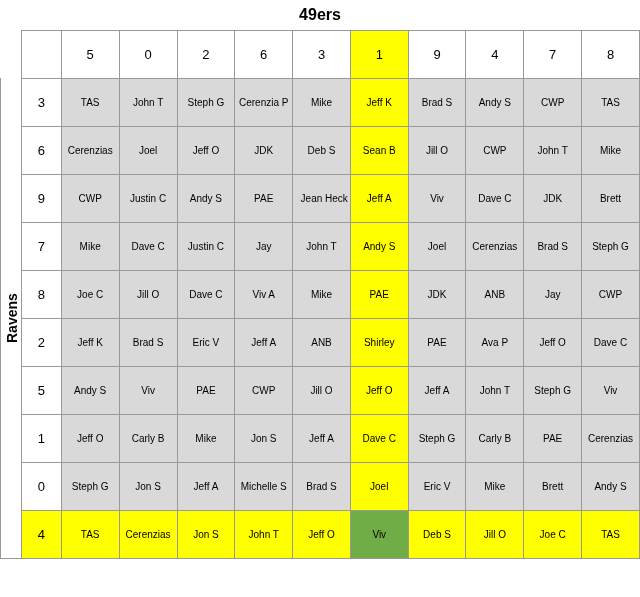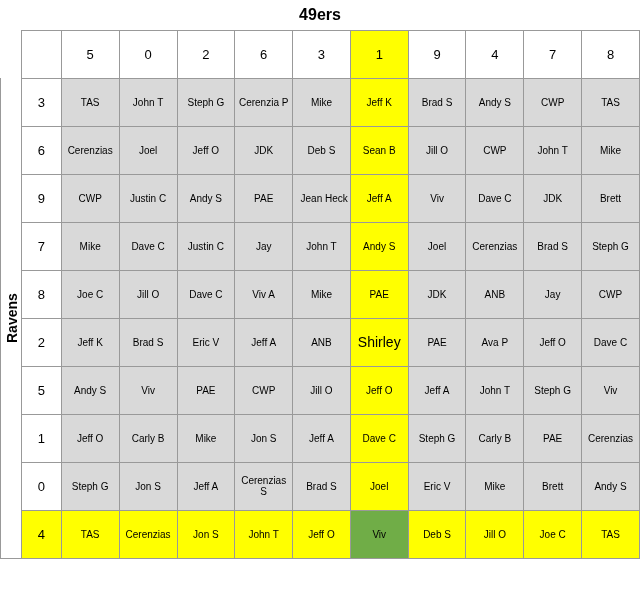--- a/index.html
+++ b/index.html
@@ -95,21 +95,21 @@
         <td style="background: rgb(217, 217, 217); font-size: 10px; height: 48px; width: 58px;">Jay</td>
         <td style="background: rgb(217, 217, 217); font-size: 10px; height: 48px; width: 58px;">CWP</td>
       </tr>
       <tr>
         <td style="background: rgb(255, 255, 255); font-weight: normal; font-size: 13px; width: 40px;">2</td>
         <td style="background: rgb(217, 217, 217); font-size: 10px; height: 48px; width: 58px;">Jeff K</td>
         <td style="background: rgb(217, 217, 217); font-size: 10px; height: 48px; width: 58px;">Brad S</td>
         <td style="background: rgb(217, 217, 217); font-size: 10px; height: 48px; width: 58px;">Eric V</td>
         <td style="background: rgb(217, 217, 217); font-size: 10px; height: 48px; width: 58px;">Jeff A</td>
         <td style="background: rgb(217, 217, 217); font-size: 10px; height: 48px; width: 58px;">ANB</td>
-        <td style="background: rgb(255, 255, 0); font-size: 14px; height: 48px; width: 58px; margin-top: 48px;">Shirley</td>
+        <td style="background: rgb(255, 255, 0); font-size: 10px; height: 48px; width: 58px; margin-top: 48px;">Shirley</td>
         <td style="background: rgb(217, 217, 217); font-size: 10px; height: 48px; width: 58px;">PAE</td>
         <td style="background: rgb(217, 217, 217); font-size: 10px; height: 48px; width: 58px;">Ava P</td>
         <td style="background: rgb(217, 217, 217); font-size: 10px; height: 48px; width: 58px;">Jeff O</td>
         <td style="background: rgb(217, 217, 217); font-size: 10px; height: 48px; width: 58px;">Dave C</td>
       </tr>
       <tr>
         <td style="background: rgb(255, 255, 255); font-weight: normal; font-size: 13px; width: 40px;">5</td>
         <td style="background: rgb(217, 217, 217); font-size: 10px; height: 48px; width: 58px;">Andy S</td>
         <td style="background: rgb(217, 217, 217); font-size: 10px; height: 48px; width: 58px;">Viv</td>
         <td style="background: rgb(217, 217, 217); font-size: 10px; height: 48px; width: 58px;">PAE</td>
@@ -132,21 +132,21 @@
         <td style="background: rgb(217, 217, 217); font-size: 10px; height: 48px; width: 58px;">Steph G</td>
         <td style="background: rgb(217, 217, 217); font-size: 10px; height: 48px; width: 58px;">Carly B</td>
         <td style="background: rgb(217, 217, 217); font-size: 10px; height: 48px; width: 58px;">PAE</td>
         <td style="background: rgb(217, 217, 217); font-size: 10px; height: 48px; width: 58px;">Cerenzias</td>
       </tr>
       <tr>
         <td style="background: rgb(255, 255, 255); font-weight: normal; font-size: 13px; width: 40px;">0</td>
         <td style="background: rgb(217, 217, 217); font-size: 10px; height: 48px; width: 58px;">Steph G</td>
         <td style="background: rgb(217, 217, 217); font-size: 10px; height: 48px; width: 58px;">Jon S</td>
         <td style="background: rgb(217, 217, 217); font-size: 10px; height: 48px; width: 58px;">Jeff A</td>
-        <td style="background: rgb(217, 217, 217); font-size: 10px; height: 48px; width: 58px;">Cerenzias S</td>
+        <td style="background: rgb(217, 217, 217); font-size: 10px; height: 48px; width: 58px;">Michelle S</td>
         <td style="background: rgb(217, 217, 217); font-size: 10px; height: 48px; width: 58px;">Brad S</td>
         <td style="background: rgb(255, 255, 0); font-size: 10px; height: 48px; width: 58px;">Joel</td>
         <td style="background: rgb(217, 217, 217); font-size: 10px; height: 48px; width: 58px;">Eric V</td>
         <td style="background: rgb(217, 217, 217); font-size: 10px; height: 48px; width: 58px;">Mike</td>
         <td style="background: rgb(217, 217, 217); font-size: 10px; height: 48px; width: 58px;">Brett</td>
         <td style="background: rgb(217, 217, 217); font-size: 10px; height: 48px; width: 58px;">Andy S</td>
       </tr>
       <tr>
         <td style="background: rgb(255, 255, 0); font-weight: normal; font-size: 13px; width: 40px;">4</td>
         <td style="background: rgb(255, 255, 0); font-size: 10px; height: 48px; width: 58px;">TAS</td>

